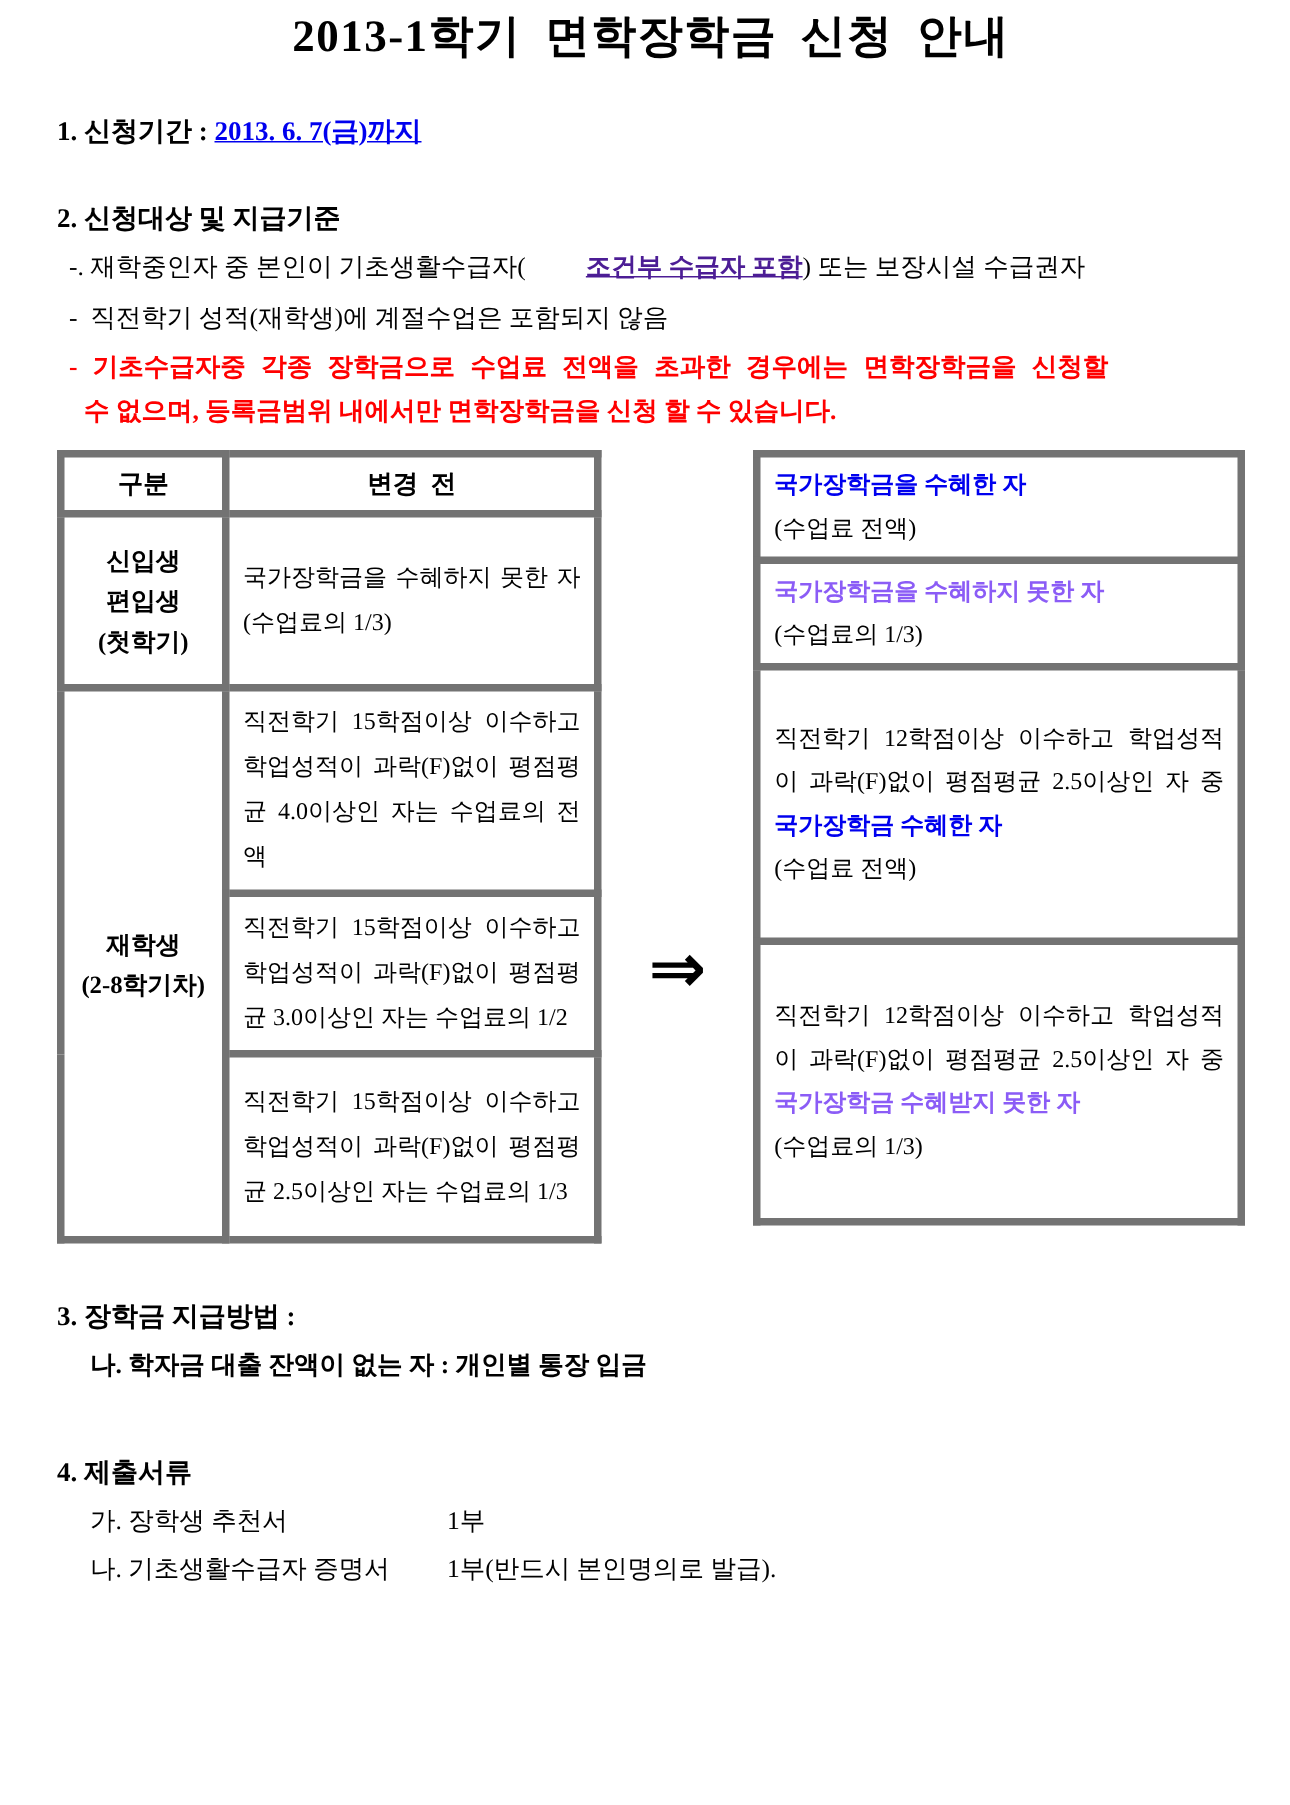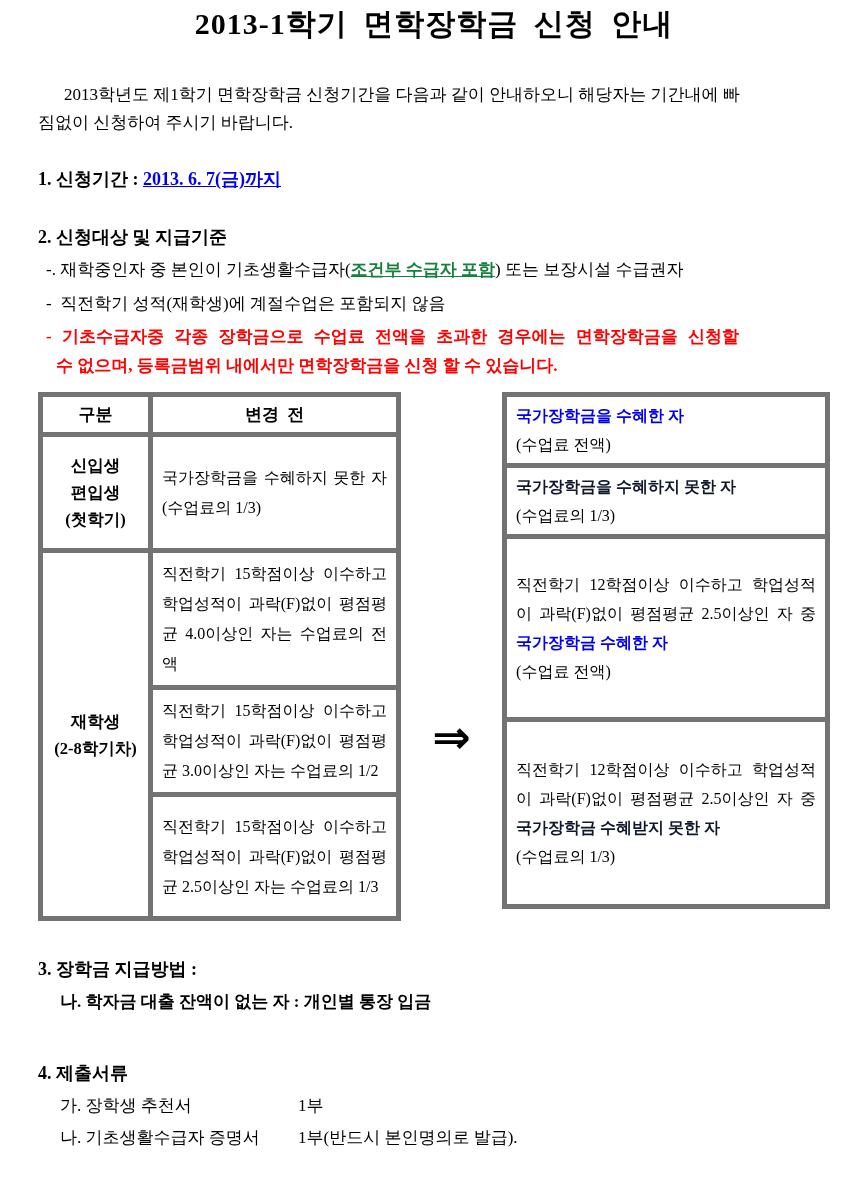--- a/index.html
+++ b/index.html
@@ -16,22 +16,22 @@
     margin:4px 0 0 0;word-spacing:7px;letter-spacing:1px;
   }
 
   .intro{margin-top:36px;font-size:17px;line-height:28px;}
   .intro .line1{text-indent:26px;}
 
   .sec-heading{font-size:18px;font-weight:bold;margin:0;}
   .s1-row{margin-top:30px;font-size:18px;font-weight:bold;}
   .link-text{color:#0000ee;font-weight:bold;text-decoration:underline;}
   .blue-bold{color:#0000ee;font-weight:bold;}
-  .blue-bold-ul{color:#15803d;font-weight:bold;text-decoration:underline;}
-  .red-bold{color:#0f172a;font-weight:bold;}
+  .blue-bold-ul{color:#4c1d95;font-weight:bold;text-decoration:underline;margin-left:40px;}
+  .red-bold{color:#8b5cf6;font-weight:bold;}
 
   .s2{margin-top:34px;}
   .s2 .bullet{font-size:17px;margin-top:8px;padding-left:8px;line-height:26px;}
   .warn{color:#ff0000;font-weight:bold;font-size:17px;padding-left:8px;line-height:29px;margin-top:5px;}
   .warn .w1{word-spacing:6px;}
   .warn .w2{padding-left:10px;}
 
   .tables-wrap{margin-top:12px;display:flex;align-items:flex-start;}
   table.tbl{border-collapse:collapse;table-layout:fixed;font-size:16px;}
   table.tbl td{border:5px solid #737373;vertical-align:middle;}
@@ -56,24 +56,20 @@
   .s4 .item{font-size:17px;padding-left:22px;margin-top:9px;}
   .s4 .item .lab{display:inline-block;width:238px;}
 </style>
 </head>
 <body>
 
 <div class="page">
 
   <h1 class="doc-title">2013-1학기 면학장학금 신청 안내</h1>
 
-  <div class="intro">
-    <div class="line1">2013학년도 제1학기 면학장학금 신청기간을 다음과 같이 안내하오니 해당자는 기간내에 빠</div>
-    <div class="line2">짐없이 신청하여 주시기 바랍니다.</div>
-  </div>
 
   <div class="s1-row">
     <span class="prewrap">1. 신청기간 : </span><span class="link-text prewrap">2013. 6. 7(금)까지</span>
   </div>
 
   <div class="s2">
     <div class="sec-heading">2. 신청대상 및 지급기준</div>
     <div class="bullet">
       <span>-. 재학중인자 중 본인이 기초생활수급자(</span><span class="blue-bold-ul">조건부 수급자 포함</span><span>) 또는 보장시설 수급권자</span>
     </div>

